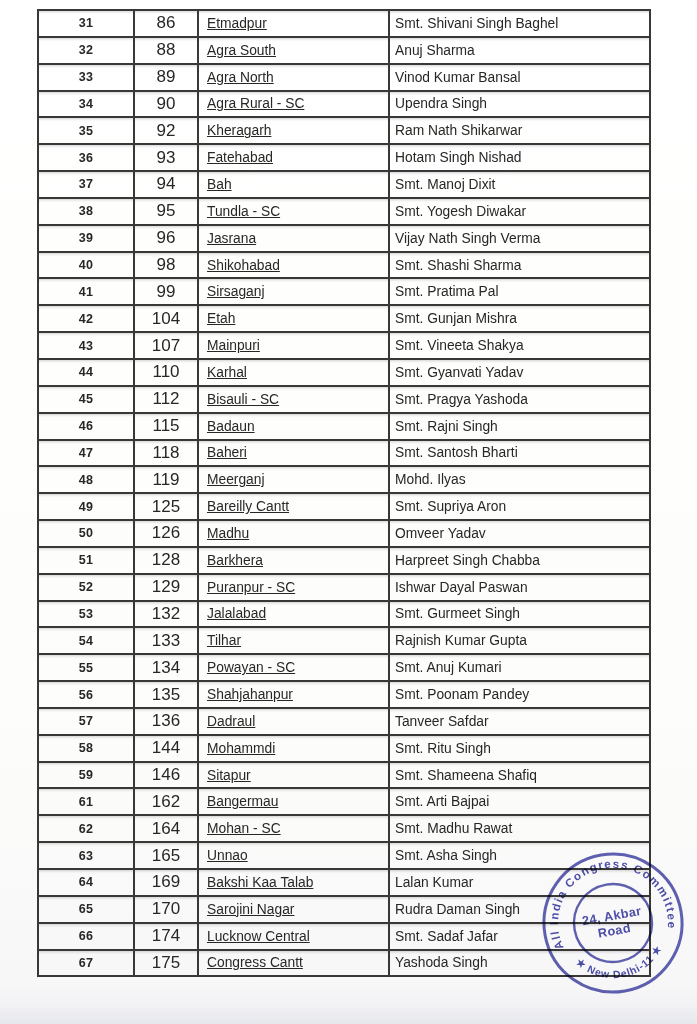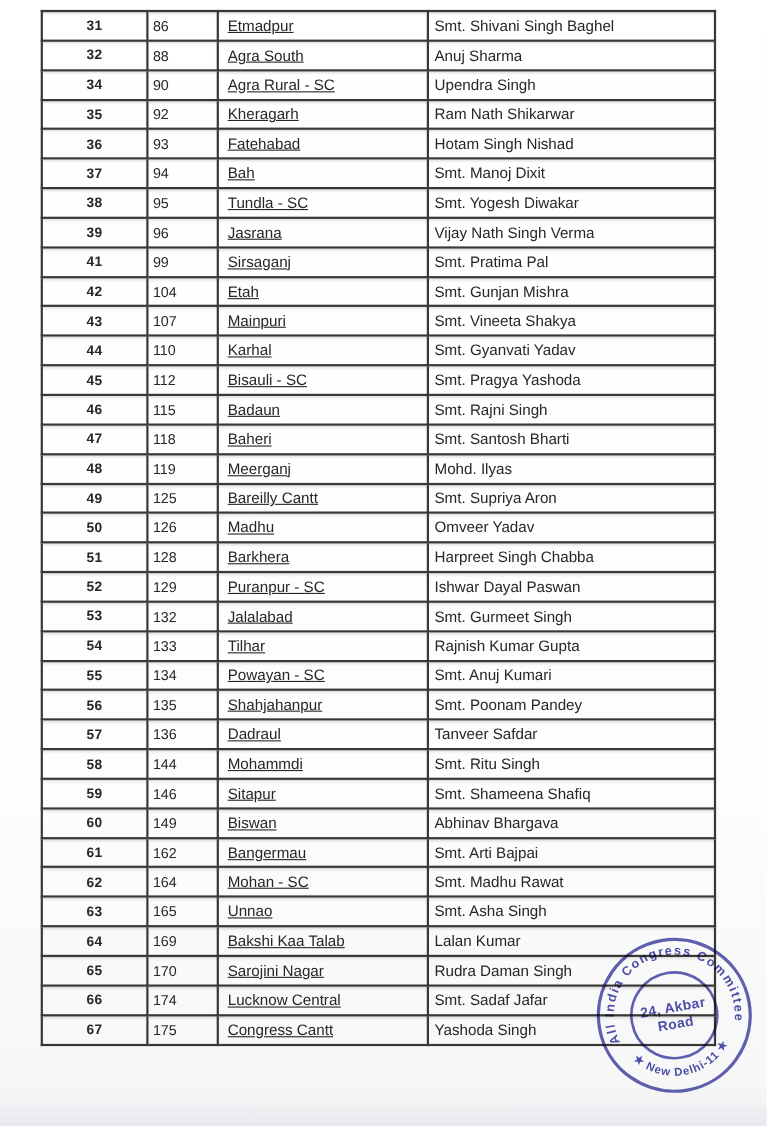--- a/index.html
+++ b/index.html
@@ -45,21 +45,22 @@
     overflow: hidden;
     box-shadow: inset 0 3px 3px -2px rgba(95, 95, 100, 0.28);
   }
   td.cell-serial {
     text-align: center;
     font-size: 12.5px;
     font-weight: 600;
     letter-spacing: 0.3px;
   }
   td.cell-num {
-    font-size: 13px;
+    text-align: center;
+    font-size: 17px;
   }
   td.cell-const { padding-left: 8px; text-decoration: underline; }
   td.cell-cand  { padding-left: 5px; }
 
   .stamp {
     position: absolute;
     left: 538px; top: 848px;
     width: 150px; height: 150px;
     transform: rotate(-10deg);
     opacity: 0.92;
@@ -106,20 +107,26 @@
     <td class="cell-const">Etmadpur</td>
     <td class="cell-cand">Smt. Shivani Singh Baghel</td>
   </tr>
       <tr>
     <td class="cell-serial">32</td>
     <td class="cell-num">88</td>
     <td class="cell-const">Agra South</td>
     <td class="cell-cand">Anuj Sharma</td>
   </tr>
       <tr>
+    <td class="cell-serial">33</td>
+    <td class="cell-num">89</td>
+    <td class="cell-const">Agra North</td>
+    <td class="cell-cand">Vinod Kumar Bansal</td>
+  </tr>
+      <tr>
     <td class="cell-serial">34</td>
     <td class="cell-num">90</td>
     <td class="cell-const">Agra Rural - SC</td>
     <td class="cell-cand">Upendra Singh</td>
   </tr>
       <tr>
     <td class="cell-serial">35</td>
     <td class="cell-num">92</td>
     <td class="cell-const">Kheragarh</td>
     <td class="cell-cand">Ram Nath Shikarwar</td>
@@ -142,20 +149,26 @@
     <td class="cell-const">Tundla - SC</td>
     <td class="cell-cand">Smt. Yogesh Diwakar</td>
   </tr>
       <tr>
     <td class="cell-serial">39</td>
     <td class="cell-num">96</td>
     <td class="cell-const">Jasrana</td>
     <td class="cell-cand">Vijay Nath Singh Verma</td>
   </tr>
       <tr>
+    <td class="cell-serial">40</td>
+    <td class="cell-num">98</td>
+    <td class="cell-const">Shikohabad</td>
+    <td class="cell-cand">Smt. Shashi Sharma</td>
+  </tr>
+      <tr>
     <td class="cell-serial">41</td>
     <td class="cell-num">99</td>
     <td class="cell-const">Sirsaganj</td>
     <td class="cell-cand">Smt. Pratima Pal</td>
   </tr>
       <tr>
     <td class="cell-serial">42</td>
     <td class="cell-num">104</td>
     <td class="cell-const">Etah</td>
     <td class="cell-cand">Smt. Gunjan Mishra</td>
@@ -254,26 +267,20 @@
     <td class="cell-serial">58</td>
     <td class="cell-num">144</td>
     <td class="cell-const">Mohammdi</td>
     <td class="cell-cand">Smt. Ritu Singh</td>
   </tr>
       <tr>
     <td class="cell-serial">59</td>
     <td class="cell-num">146</td>
     <td class="cell-const">Sitapur</td>
     <td class="cell-cand">Smt. Shameena Shafiq</td>
-  </tr>
-      <tr>
-    <td class="cell-serial">60</td>
-    <td class="cell-num">149</td>
-    <td class="cell-const">Biswan</td>
-    <td class="cell-cand">Abhinav Bhargava</td>
   </tr>
       <tr>
     <td class="cell-serial">61</td>
     <td class="cell-num">162</td>
     <td class="cell-const">Bangermau</td>
     <td class="cell-cand">Smt. Arti Bajpai</td>
   </tr>
       <tr>
     <td class="cell-serial">62</td>
     <td class="cell-num">164</td>

